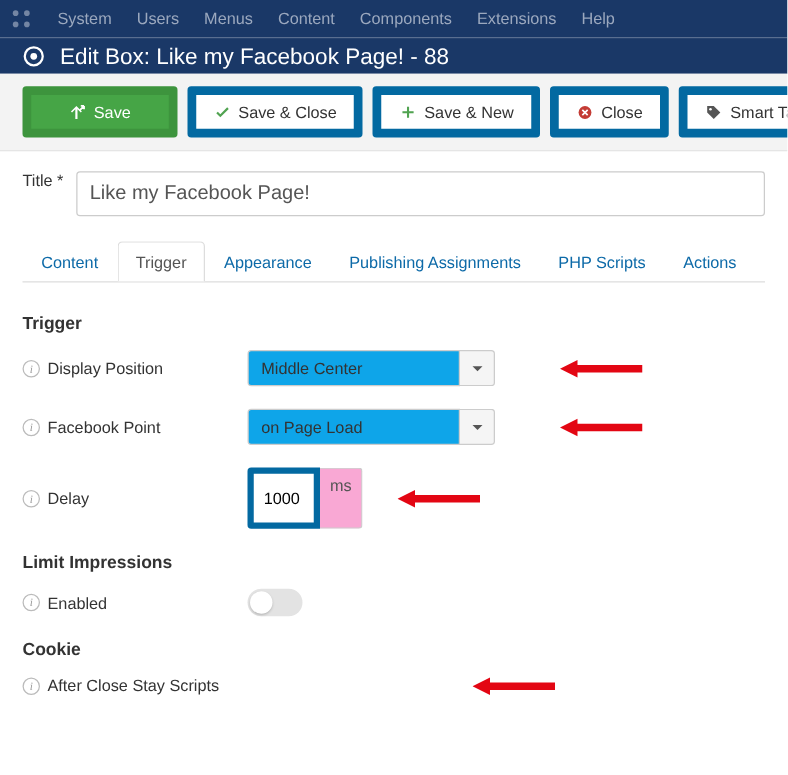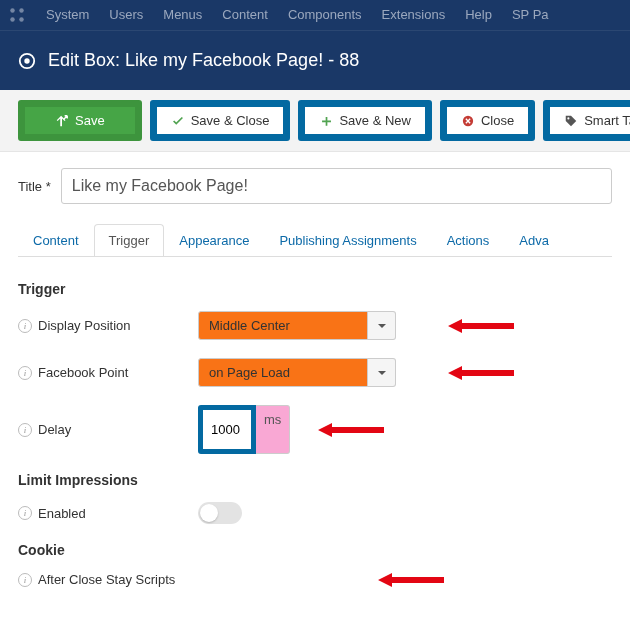--- a/index.html
+++ b/index.html
@@ -1,43 +1,43 @@
 <!DOCTYPE html>
 <html><head>
 <meta charset="utf-8">
 <style>
   * { box-sizing: border-box; margin: 0; padding: 0; }
   body { font-family: -apple-system, "Helvetica Neue", Arial, sans-serif; font-size: 13px; color: #333; background: #fff; width: 630px; }
   .topnav { background: #1a3867; height: 30px; display: flex; align-items: center; padding: 0 8px; gap: 0; overflow: hidden; white-space: nowrap; }
   .topnav .logo { width: 18px; height: 18px; margin-right: 10px; opacity: 0.7; }
   .topnav-item { color: #9ba8be; padding: 0 10px; font-size: 13px; cursor: pointer; line-height: 30px; }
-  .titlebar { background: #1a3867; height: 60px; display: flex; align-items: center; padding: 0 18px; border-top: 1px solid rgba(255,255,255,0.08); }
+  .titlebar { background: #1a3867; height: 29px; display: flex; align-items: center; padding: 0 18px; border-top: 1px solid rgba(255,255,255,0.08); }
   .titlebar-icon { width: 18px; height: 18px; margin-right: 12px; }
   .titlebar-icon svg { display: block; }
   .titlebar-title { color: #fff; font-size: 18px; font-weight: 400; }
   .toolbar { background: #f3f3f3; padding: 10px 18px; display: flex; gap: 8px; border-bottom: 1px solid #e5e5e5; overflow: hidden; white-space: nowrap; }
   .btn { display: inline-flex; align-items: center; gap: 6px; border: 7px solid #0369a1; background: #fff; padding: 6px 14px; border-radius: 3px; font-size: 13px; cursor: pointer; color: #333; }
   .btn-primary { background: #46a546; border-color: #3d943d; color: #fff; padding: 6px 30px; }
   .btn .icon { width: 14px; height: 14px; display: inline-flex; align-items: center; justify-content: center; }
   .icon-green svg path { stroke: #51a351; }
   .icon-plus { color: #51a351; font-weight: bold; font-size: 16px; line-height: 14px; }
   .icon-tag svg { fill: #555; }
   .content { padding: 16px 18px; }
-  .title-row { display: flex; align-items: center; gap: 10px; margin-bottom: 20px; }
+  .title-row { display: flex; gap: 10px; margin-bottom: 20px; }
   .title-label { font-size: 13px; color: #333; }
   .title-input { flex: 1; border: 1px solid #ccc; border-radius: 3px; padding: 8px 10px; font-size: 16px; color: #555; }
   .tabs { display: flex; border-bottom: 1px solid #ddd; margin-bottom: 24px; overflow: hidden; }
   .tab { padding: 8px 14px; font-size: 13px; color: #0d6aa8; cursor: pointer; border: 1px solid transparent; border-bottom: none; margin-bottom: -1px; white-space: nowrap; }
   .tab.active { color: #555; border-color: #ddd; border-bottom: 1px solid #fff; border-radius: 4px 4px 0 0; background: #fff; }
   .section-heading { font-size: 14px; font-weight: bold; color: #333; margin: 18px 0 14px; }
   .field-row { display: flex; align-items: center; margin-bottom: 18px; position: relative; }
   .field-label { display: flex; align-items: center; gap: 6px; width: 180px; font-size: 13px; color: #333; }
   .info-icon { width: 14px; height: 14px; border: 1px solid #bbb; border-radius: 50%; display: inline-flex; align-items: center; justify-content: center; font-size: 9px; color: #999; font-style: italic; font-family: Georgia, serif; }
   .select-wrap { display: flex; }
-  .select-main { border: 1px solid #ccc; border-radius: 3px 0 0 3px; padding: 6px 10px; font-size: 13px; min-width: 170px; background: #f97316; }
+  .select-main { border: 1px solid #ccc; border-radius: 3px 0 0 3px; padding: 6px 10px; font-size: 13px; min-width: 170px; background: #0ea5e9; }
   .select-btn { border: 1px solid #ccc; border-left: none; background: #f5f5f5; width: 28px; border-radius: 0 3px 3px 0; display: flex; align-items: center; justify-content: center; cursor: pointer; }
   .caret-down { width: 0; height: 0; border-left: 4px solid transparent; border-right: 4px solid transparent; border-top: 4px solid #555; }
   .input-group { display: flex; }
   .input-text { border: 5px solid #0369a1; border-radius: 3px 0 0 3px; padding: 12px 8px; font-size: 13px; width: 58px; }
   .input-addon { border: 1px solid #ccc; border-left: none; background: #f9a8d4; padding: 6px 8px; font-size: 13px; border-radius: 0 3px 3px 0; color: #555; }
   .toggle { width: 44px; height: 22px; background: #e3e3e3; border-radius: 11px; position: relative; cursor: pointer; }
   .toggle-knob { position: absolute; left: 2px; top: 2px; width: 18px; height: 18px; background: #fff; border-radius: 50%; box-shadow: 0 1px 2px rgba(0,0,0,0.2); }
   .arrow-annot { position: absolute; display: flex; align-items: center; }
   .arrow-annot svg { display: block; }
   .select-wrap.narrow .select-main { min-width: 110px; }
@@ -56,21 +56,20 @@
         </g>
       </svg>
   </span>
   <span class="topnav-item">System</span>
   <span class="topnav-item">Users</span>
   <span class="topnav-item">Menus</span>
   <span class="topnav-item">Content</span>
   <span class="topnav-item">Components</span>
   <span class="topnav-item">Extensions</span>
   <span class="topnav-item">Help</span>
-  <span class="topnav-item">SP Pa</span>
 </div>
 
 <div class="titlebar">
   <span class="titlebar-icon">
     <svg viewBox="0 0 20 20" width="18" height="18">
         <circle cx="10" cy="10" r="8" fill="none" stroke="#fff" stroke-width="2"></circle>
         <circle cx="10" cy="10" r="3" fill="#fff"></circle>
       </svg>
   </span>
   <span class="titlebar-title">Edit Box: Like my Facebook Page! - 88</span>
@@ -124,20 +123,21 @@
   <div class="title-row">
     <span class="title-label">Title *</span>
     <input class="title-input" type="text" value="Like my Facebook Page!" style="">
   </div>
 
   <div class="tabs">
     <div class="tab">Content</div>
     <div class="tab active">Trigger</div>
     <div class="tab">Appearance</div>
     <div class="tab">Publishing Assignments</div>
+    <div class="tab">PHP Scripts</div>
     <div class="tab">Actions</div>
     <div class="tab">Adva</div>
   </div>
 
   <div class="section-heading">Trigger</div>
 
   <div class="field-row">
     <div class="field-label">
       <span class="info-icon">i</span>
       <span>Display Position</span>

